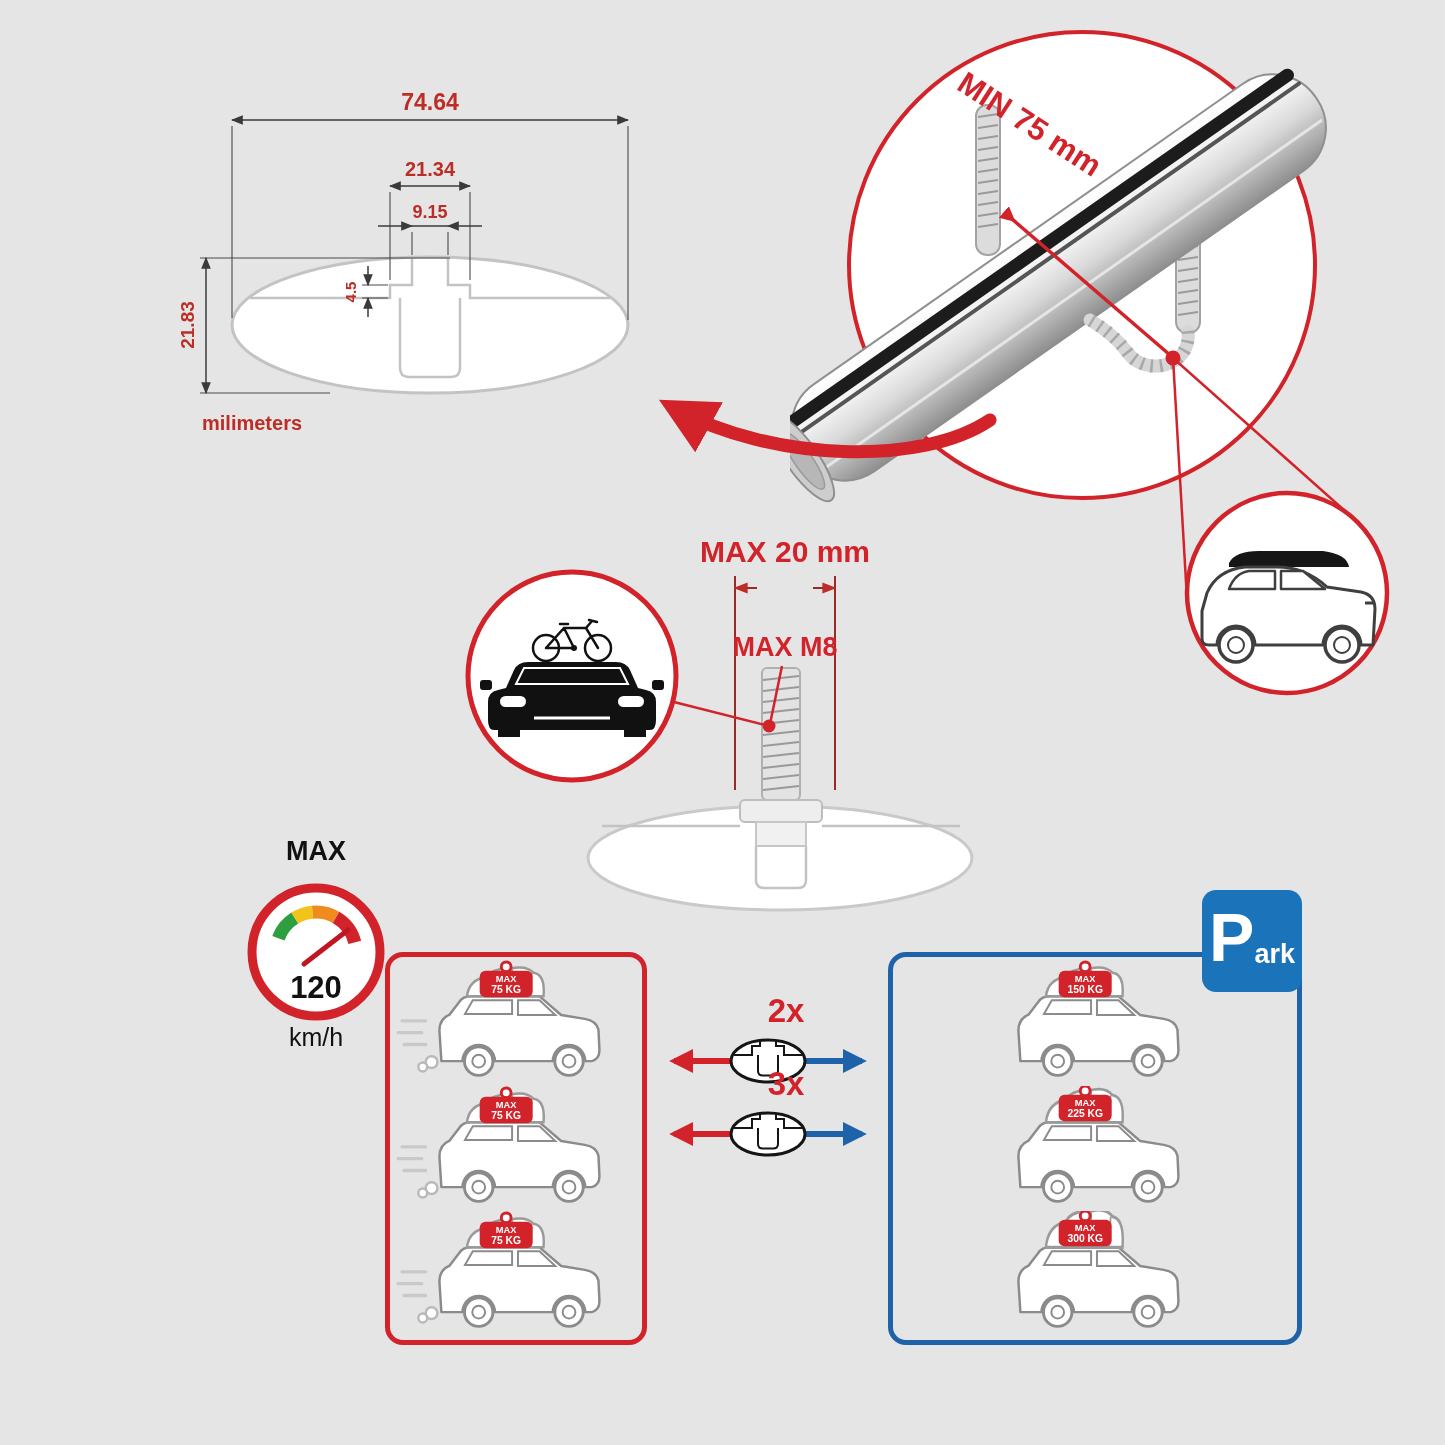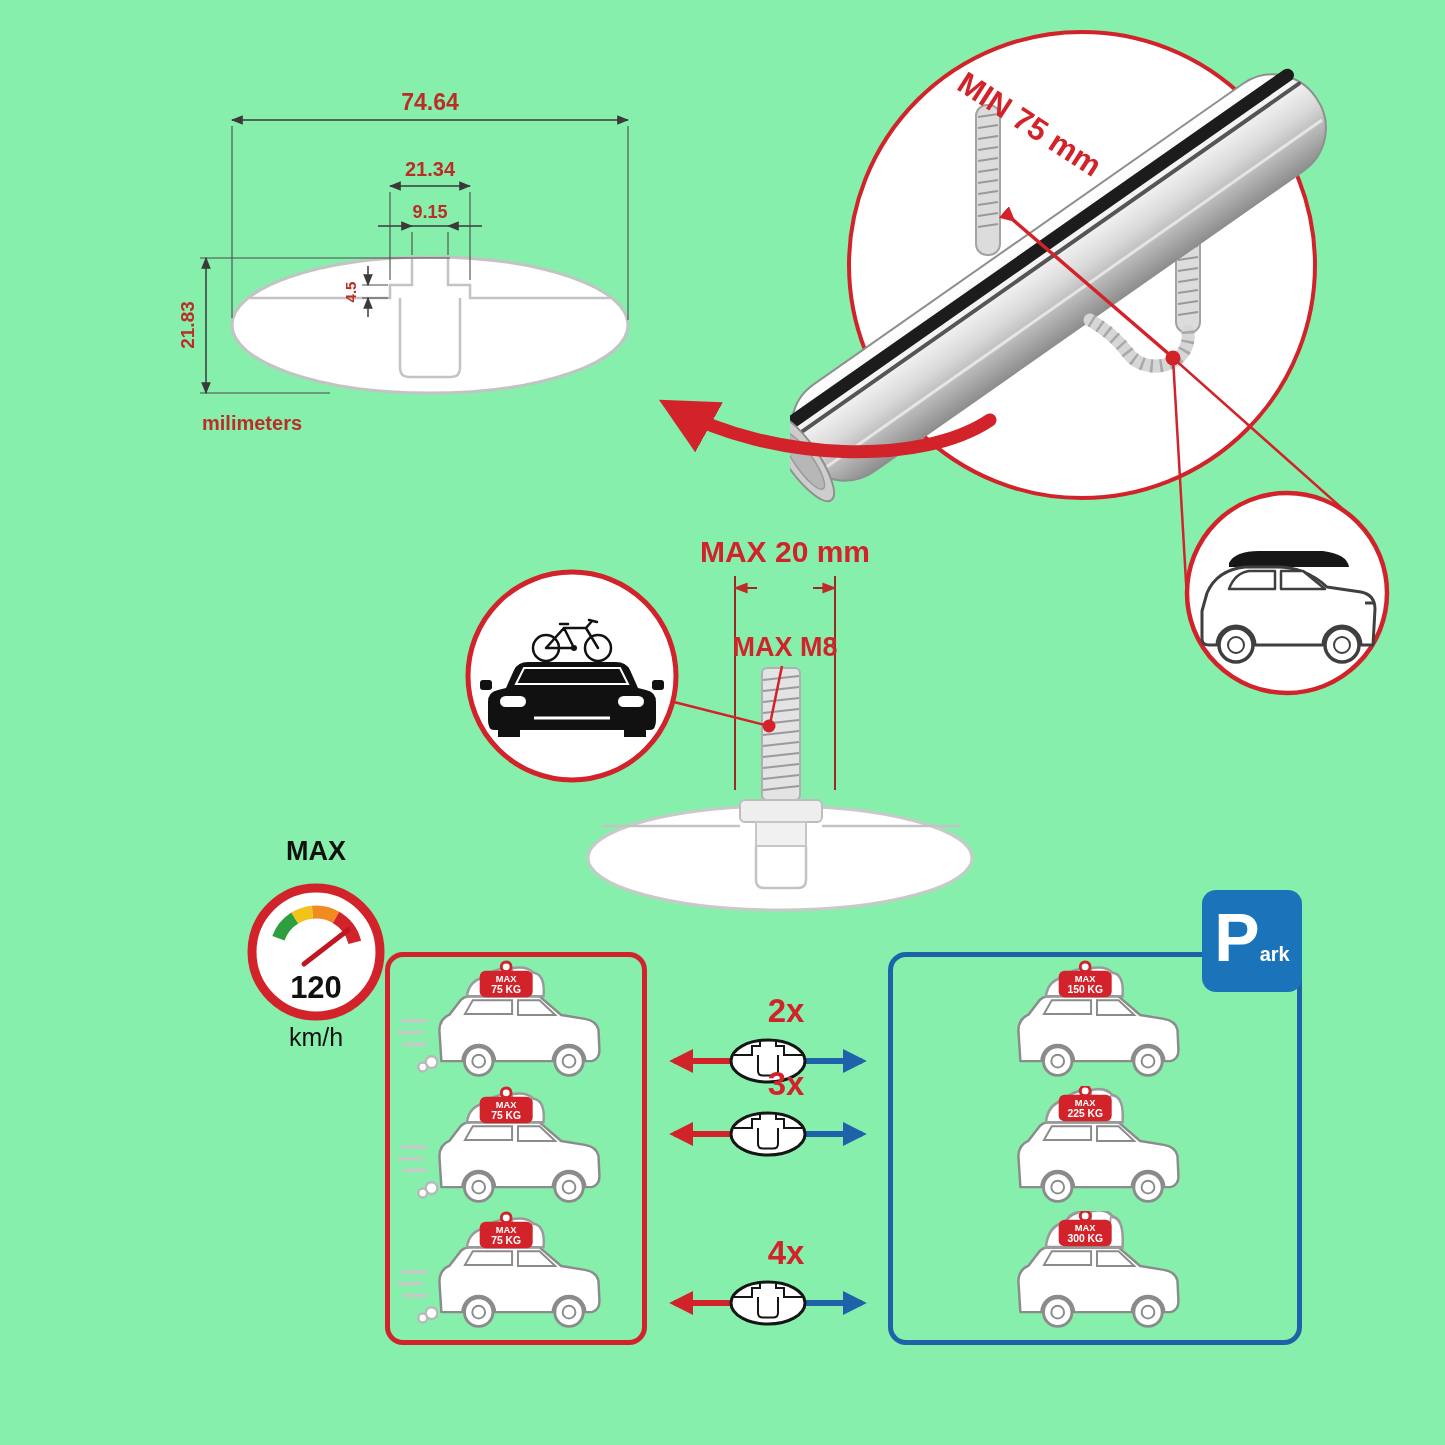--- a/index.html
+++ b/index.html
@@ -1,16 +1,16 @@
 <!DOCTYPE html>
 <html><head>
 <meta charset="utf-8">
 <style>
   html,body{margin:0;padding:0;background:#fff;}
-  #canvas{position:relative;width:1445px;height:1445px;background:#86efac;overflow:hidden;
+  #canvas{position:relative;width:1445px;height:1445px;background:#e5e5e5;overflow:hidden;
           font-family:"Liberation Sans",sans-serif;}
   .abs{position:absolute;}
   svg text{font-family:"Liberation Sans",sans-serif;}
   .dim{stroke:#3a3a3a;stroke-width:1.5;fill:none;}
   .ext{stroke:#4a4a4a;stroke-width:1.1;fill:none;}
   .gray{stroke:#c3c3c3;fill:none;}
   .dimtxt{fill:#bb2d26;font-weight:bold;text-anchor:middle;}
   .redtxt{fill:#d2232a;font-weight:bold;text-anchor:middle;}
   .ln{fill:#fff;stroke:#8b8b8b;stroke-width:2.5;stroke-linejoin:round;stroke-linecap:round;}
   .lt{fill:none;stroke:#9a9a9a;stroke-width:1.8;}
@@ -19,21 +19,21 @@
   .tagtxt{fill:#fff;font-weight:bold;text-anchor:middle;}
   .panel{position:absolute;box-sizing:border-box;border-radius:18px;display:flex;flex-direction:column;
          justify-content:space-between;align-items:center;padding:3px 0;}
   .panel-red{border:5px solid #d2232a;}
   .panel-blue{border:5px solid #1e62a9;}
   .mult-row{position:absolute;width:240px;text-align:center;}
   .mult-label{color:#d2232a;font-weight:bold;font-size:33px;line-height:38px;padding-left:36px;}
   .park{position:absolute;left:1202px;top:890px;width:100px;height:102px;background:#1b74ba;
         border-radius:14px;display:flex;justify-content:center;align-items:flex-start;z-index:5;}
   .park .p{color:#fff;font-weight:bold;font-size:68px;line-height:95px;}
-  .park .ark{color:#fff;font-weight:bold;font-size:20px;line-height:25px;margin-top:52px;}
+  .park .ark{color:#fff;font-weight:bold;font-size:27px;line-height:25px;margin-top:52px;}
 </style>
 </head>
 <body>
 
 <div id="canvas">
 
 <svg width="0" height="0" style="position:absolute">
   <defs>
     <marker id="mDim" viewBox="0 0 10 10" refX="9" refY="5" markerWidth="8" markerHeight="8" orient="auto-start-reverse">
       <path d="M0,1 L10,5 L0,9 Z" fill="#3a3a3a"></path>
@@ -363,25 +363,14 @@
   <svg width="240" height="62" viewBox="0 0 240 62">
     <line x1="84" y1="31" x2="26" y2="31" stroke="#d2232a" stroke-width="6" marker-end="url(#mRedHead)"></line>
     <line x1="156" y1="31" x2="214" y2="31" stroke="#1e62a9" stroke-width="6" marker-end="url(#mBlueHead)"></line>
     <g>
       <ellipse cx="120" cy="31" rx="37" ry="21" fill="#fff" stroke="#151515" stroke-width="3"></ellipse>
       <path d="M86,25 L104,25 L104,16 L112,16 L112,10.5 M128,10.5 L128,16 L136,16 L136,25 L154,25 M110,25 L110,41 Q110,45.5 115,45.5 L125,45.5 Q130,45.5 130,41 L130,25" fill="none" stroke="#151515" stroke-width="2"></path>
     </g>
   </svg>
 </div>
 
-<div class="mult-row" style="left:648px;top:1234px">
-  <div class="mult-label">4x</div>
-  <svg width="240" height="62" viewBox="0 0 240 62">
-    <line x1="84" y1="31" x2="26" y2="31" stroke="#d2232a" stroke-width="6" marker-end="url(#mRedHead)"></line>
-    <line x1="156" y1="31" x2="214" y2="31" stroke="#1e62a9" stroke-width="6" marker-end="url(#mBlueHead)"></line>
-    <g>
-      <ellipse cx="120" cy="31" rx="37" ry="21" fill="#fff" stroke="#151515" stroke-width="3"></ellipse>
-      <path d="M86,25 L104,25 L104,16 L112,16 L112,10.5 M128,10.5 L128,16 L136,16 L136,25 L154,25 M110,25 L110,41 Q110,45.5 115,45.5 L125,45.5 Q130,45.5 130,41 L130,25" fill="none" stroke="#151515" stroke-width="2"></path>
-    </g>
-  </svg>
-</div>
 
 </div>
 
 </body></html>

